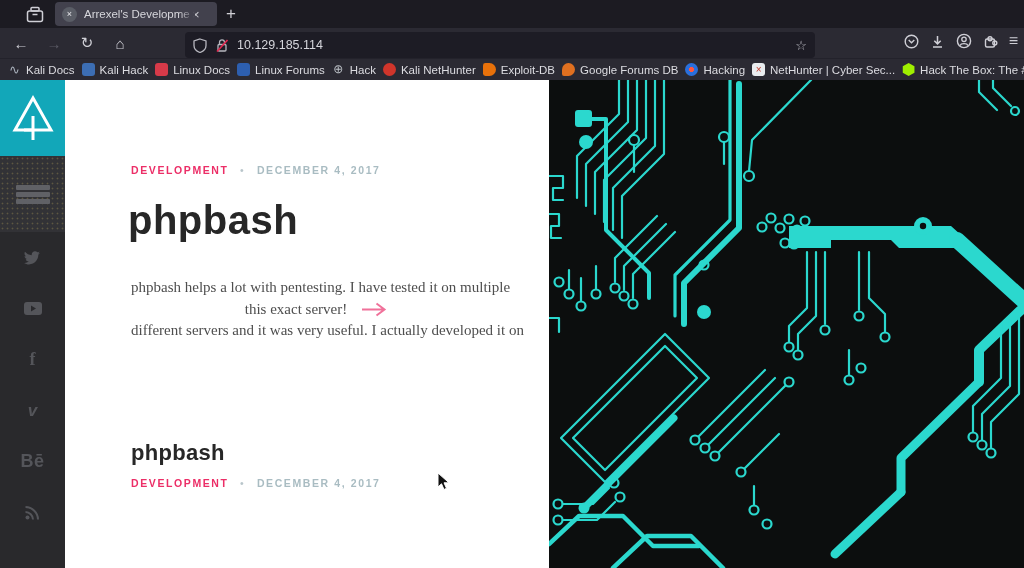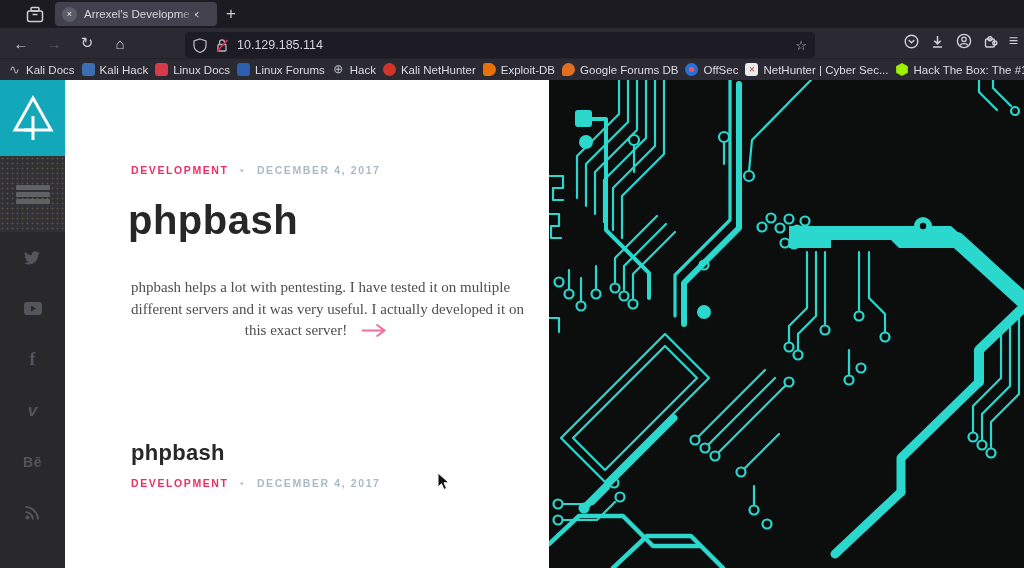--- a/index.html
+++ b/index.html
@@ -165,21 +165,21 @@
     <span class="bm">
       <span class="bm-ico" style="background:#e8710a;border-radius:3px 8px 8px 3px"></span>
       <span>Exploit-DB</span>
       </span>
     <span class="bm">
       <span class="bm-ico" style="background:#e07020;border-radius:50% 50% 50% 2px"></span>
       <span>Google Forums DB</span>
       </span>
     <span class="bm">
       <span class="bm-ico" style="background:radial-gradient(circle at 50% 50%, #ff5540 0 2.5px, #2a6fdb 2.5px);border-radius:50%"></span>
-      <span>OffSec</span>
+      <span>Hacking</span>
       </span>
     <span class="bm">
       <span class="bm-ico" style="background:#e9ecef;border-radius:3px;color:#c0392b;font-size:10px">×</span>
       <span>NetHunter | Cyber Sec...</span>
       </span>
     <span class="bm">
       <span class="bm-ico" style="background:#9fef00;clip-path:polygon(50% 0,95% 25%,95% 75%,50% 100%,5% 75%,5% 25%)"></span>
       <span>Hack The Box: The #1 ...</span>
       </span>
   </div>
@@ -211,45 +211,45 @@
           <path d="M7,3.5 L12,6.5 L7,9.5 Z" fill="#29292c"></path>
         </svg>
       </div>
       <div class="soc">
         <span style="font-family:'Liberation Serif',serif;font-size:18px;font-weight:bold">f</span>
       </div>
       <div class="soc">
         <span style="font-style:italic;font-size:17px;font-weight:bold">v</span>
       </div>
       <div class="soc">
-        <span style="font-size:14px;font-weight:bold;letter-spacing:.5px">Bē</span>
+        <span style="font-size:18px;font-weight:bold;letter-spacing:.5px">Bē</span>
       </div>
       <div class="soc">
         <svg width="15" height="15" viewBox="0 0 15 15">
           <circle cx="2.5" cy="12.5" r="2" fill="#54555a"></circle>
           <path d="M0.5,7 C4.5,7 8,10.5 8,14.5" fill="none" stroke="#54555a" stroke-width="2"></path>
           <path d="M0.5,2 C7.2,2 13,7.8 13,14.5" fill="none" stroke="#54555a" stroke-width="2"></path>
         </svg>
       </div>
     </div>
   </div>
 
   <div class="content">
     <div class="meta post1-meta">
       <span class="cat">DEVELOPMENT</span>
       <span class="dot">•</span>
       <span class="date">DECEMBER 4, 2017</span>
     </div>
     <h1 class="post1-title">phpbash</h1>
     <div class="excerpt">
       <div class="line">phpbash helps a lot with pentesting. I have tested it on multiple</div>
-      <div class="line">different servers and it was very useful. I actually developed it on</div>
       <div class="line"><span>this exact server!</span><svg class="arrow-ico" width="26" height="15" viewBox="0 0 26 15">
             <path d="M1,7.5 H22 M15.5,1.5 L23.5,7.5 L15.5,13.5" fill="none" stroke="#f0719a" stroke-width="2"></path>
           </svg></div>
+      <div class="line">different servers and it was very useful. I actually developed it on</div>
     </div>
 
     <h2 class="post2-title">phpbash</h2>
     <div class="meta post2-meta">
       <span class="cat">DEVELOPMENT</span>
       <span class="dot">•</span>
       <span class="date">DECEMBER 4, 2017</span>
     </div>
   </div>
 

